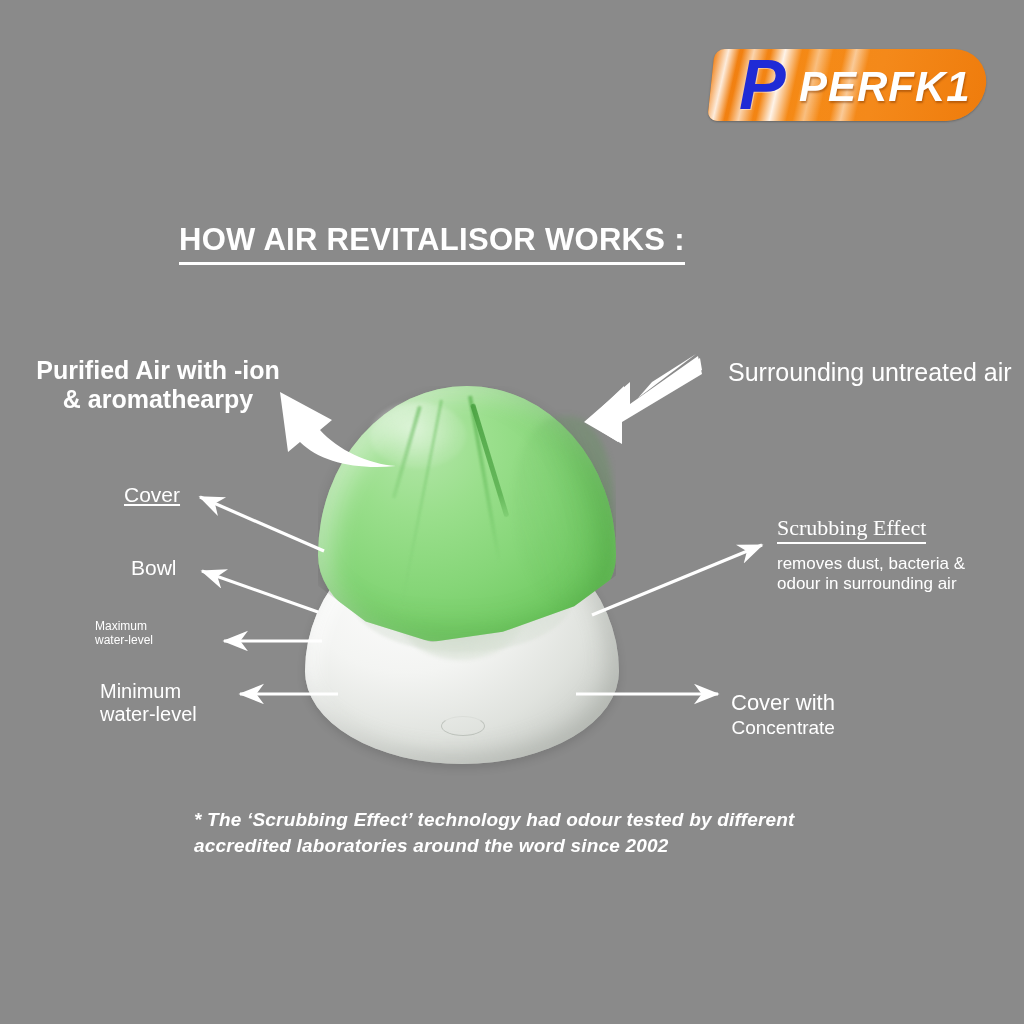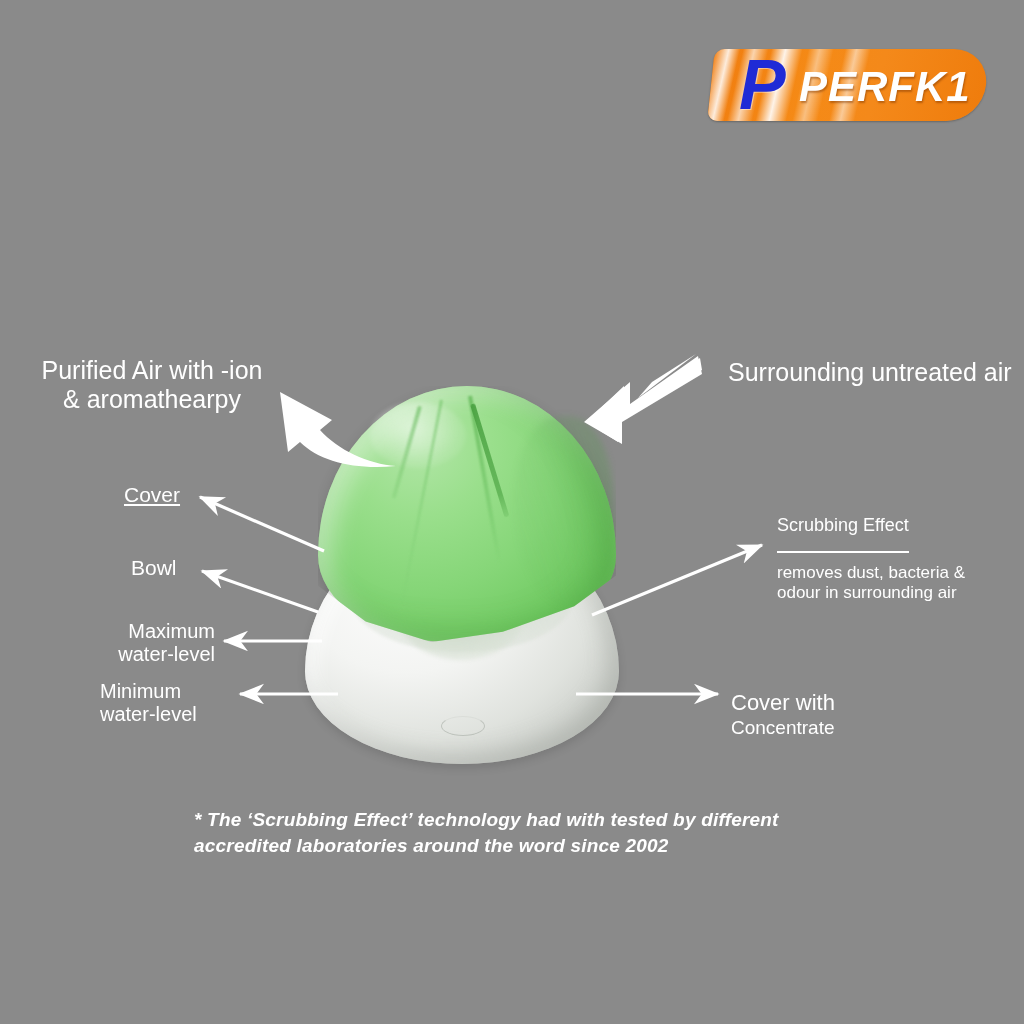--- a/index.html
+++ b/index.html
@@ -255,25 +255,26 @@
     position: absolute;
   }
 
   
   .lbl {
     position: absolute;
     color: #ffffff;
     line-height: 1.16;
   }
   .lbl-out {
-    left: 28px;
+    left: 34px;
     top: 356px;
     font-size: 25px;
     text-align: center;
     width: 248px;
+    font-weight: bold;
   }
   .lbl-in {
     left: 697px;
     top: 358px;
     font-size: 25px;
     white-space: nowrap;
     margin-left: 31px;
   }
   .lbl-cover {
     left: 124px;
@@ -282,53 +283,54 @@
     text-decoration: underline;
   }
   .lbl-bowl {
     left: 131px;
     top: 556px;
     font-size: 21px;
   }
   .lbl-max {
     left: 95px;
     top: 620px;
-    font-size: 20px;
-    text-align: right;
+    font-size: 12px;
+    text-align: left;
     width: 120px;
   }
   .lbl-min {
     left: 100px;
     top: 680px;
     font-size: 20px;
     text-align: left;
     width: 118px;
   }
   .lbl-scrub {
     left: 777px;
     top: 515px;
     width: 230px;
   }
   .lbl-scrub .t {
-    font-size: 18px;
+    font-size: 22px;
     display: inline-block;
     border-bottom: 2px solid #ffffff;
-    padding-bottom: 15px;
+    padding-bottom: 1px;
+    font-family: Liberation Serif, serif;
   }
   .lbl-scrub .d {
     font-size: 17px;
     margin-top: 10px;
     line-height: 1.18;
   }
   .lbl-water {
     left: 731px;
     top: 690px;
   }
   .lbl-water .t { font-size: 22px; }
-  .lbl-water .d { font-size: 19px; margin-top: 1px; }
+  .lbl-water .d { font-size: 19px; margin-top: 1px; text-align: right; }
 
   .footnote {
     position: absolute;
     left: 194px;
     top: 807px;
     width: 640px;
     font-size: 19px;
     font-weight: bold;
     font-style: italic;
     color: #ffffff;
@@ -351,20 +353,21 @@
 <div id="canvas">
 
   <div class="logo-badge">
     <div class="streaks"></div>
     <div class="logo-inner">
       <div class="logo-p">P</div>
       <div class="logo-word">PERFK1</div>
     </div>
   </div>
 
+  <div class="heading">HOW AIR REVITALISOR WORKS :</div>
 
   <div class="product">
     <div class="bowl">
       <div class="bowl-rim-shadow"></div>
       <div class="bowl-inner-ring"></div>
       <div class="bowl-core"></div>
       <div class="bowl-ribs"></div>
       <div class="bowl-highlight"></div>
       <div class="bowl-foot"></div>
     </div>
@@ -436,17 +439,17 @@
       <div>odour in  surrounding air</div>
     </div>
   </div>
 
   <div class="lbl lbl-water">
     <div class="t">Cover with</div>
     <div class="d">Concentrate</div>
   </div>
 
   <div class="footnote">
-    <div>* The ‘Scrubbing Effect’ technology had with tested by different</div>
+    <div>* The ‘Scrubbing Effect’ technology had odour tested by different</div>
     <div>accredited laboratories around the word since 2002</div>
   </div>
 
 </div>
 
 </body></html>

